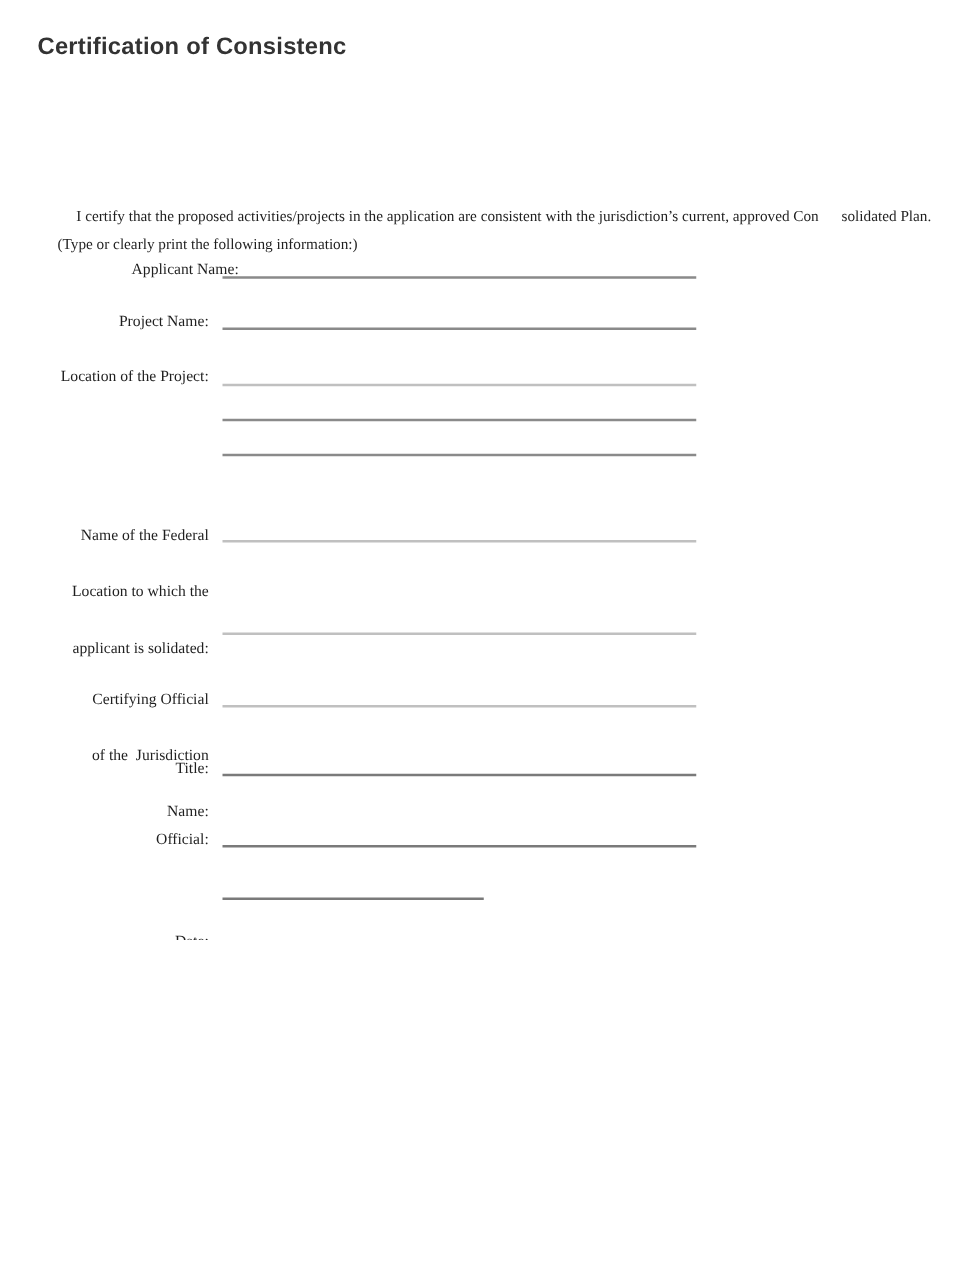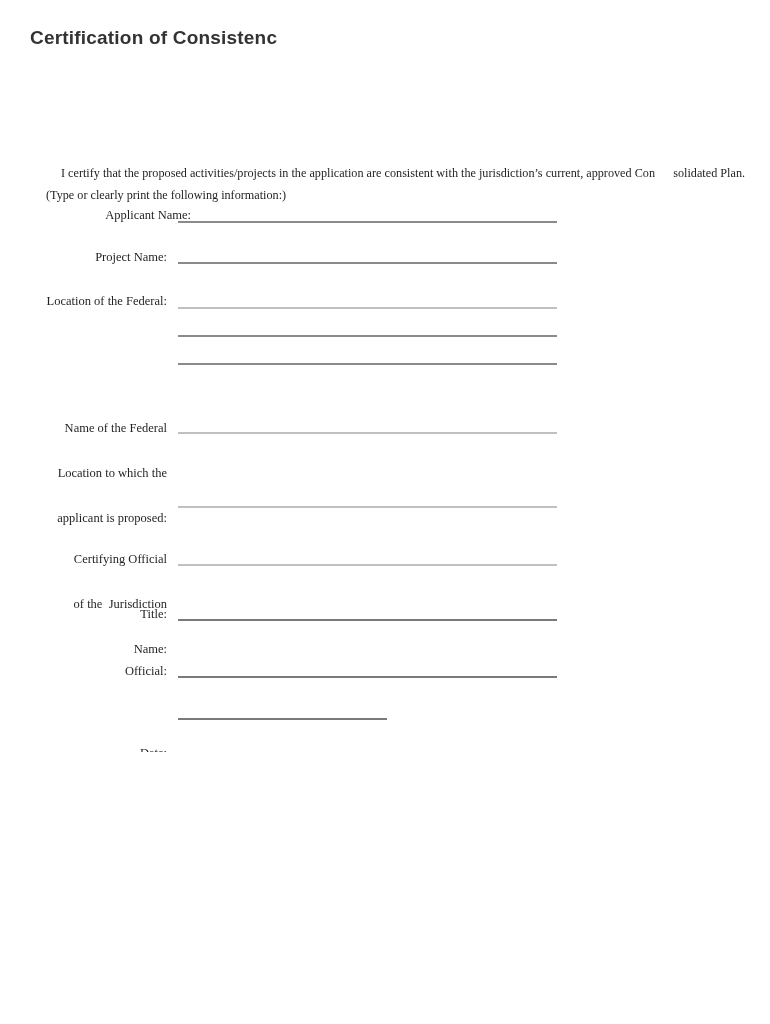--- a/index.html
+++ b/index.html
@@ -91,29 +91,29 @@
 
   <p class="intro intro-1">I certify that the proposed activities/projects in the application are consistent with the jurisdiction’s current, approved Con      solidated Plan.</p>
   <p class="intro intro-2">(Type or clearly print the following information:)</p>
 
   <div class="flabel lbl-applicant">Applicant Name:</div>
   <div class="fill-line line-medium ln-applicant"></div>
 
   <div class="flabel lbl-project">Project Name:</div>
   <div class="fill-line line-medium ln-project"></div>
 
-  <div class="flabel lbl-location">Location of the Federal:</div>
+  <div class="flabel lbl-location">Location of the Project:</div>
   <div class="fill-line line-light ln-location-1"></div>
   <div class="fill-line line-medium ln-location-2"></div>
   <div class="fill-line line-medium ln-location-3"></div>
 
   <div class="flabel lbl-federal">
     <span>Name of the Federal</span>
     <span>Location to which the</span>
-    <span>applicant is proposed:</span>
+    <span>applicant is solidated:</span>
   </div>
   <div class="fill-line line-light ln-federal"></div>
 
   <div class="fill-line line-light ln-jurisdiction"></div>
 
   <div class="flabel lbl-official">
     <span>Certifying Official</span>
     <span>of the  Jurisdiction</span>
     <span>Name:</span>
   </div>

